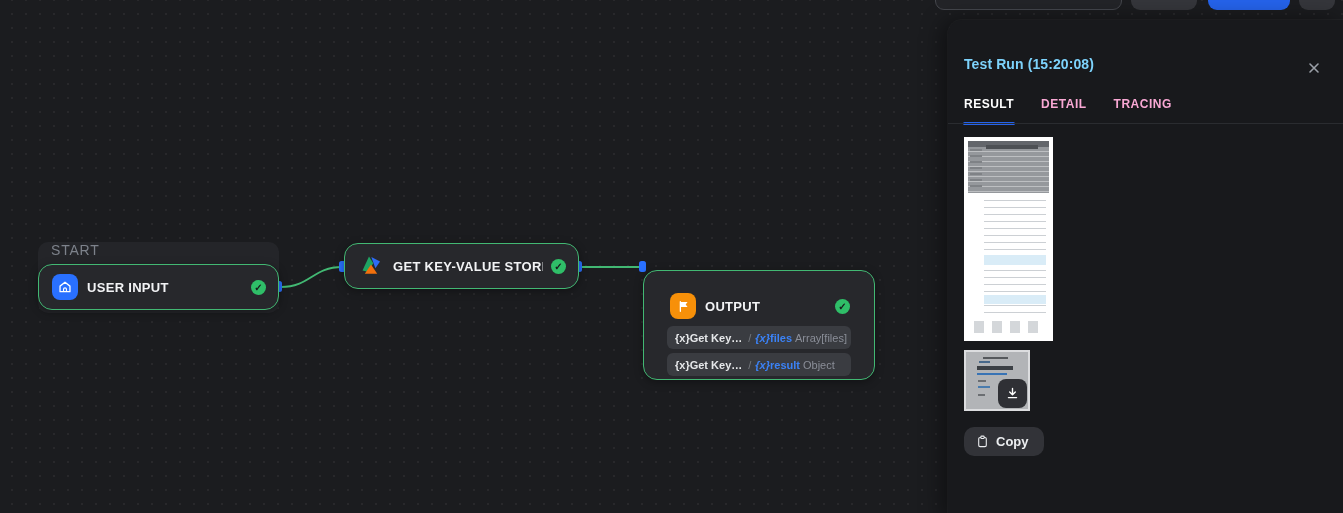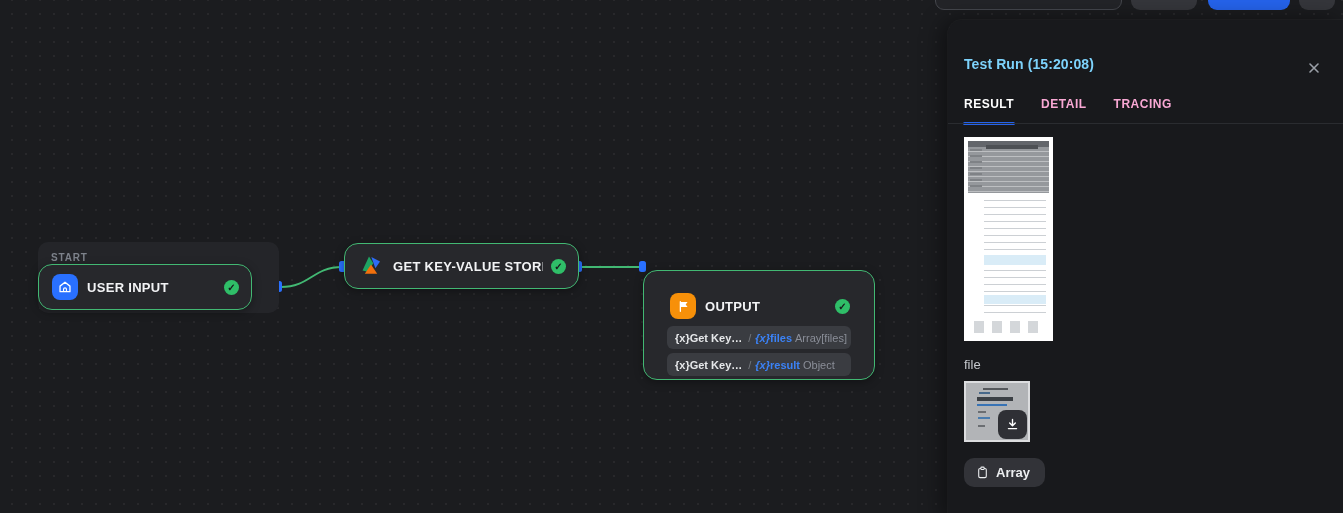--- a/index.html
+++ b/index.html
@@ -20,22 +20,22 @@
     background-position: 5px 7px;
   }
   .edges { position: absolute; left: 0; top: 0; pointer-events: none; }
 
   
   .start-group {
     position: absolute; left: 38px; top: 242px; width: 241px; height: 71px;
     background: #242529; border-radius: 10px; box-sizing: border-box;
   }
   .start-group-label {
-    position: absolute; top: 10px; left: 13px;
-    font-size: 10px; font-weight: bold; letter-spacing: 0.8px; color: #7d828b;
+    position: absolute; top: 0; left: 13px;
+    font-size: 14px; font-weight: normal; letter-spacing: 0.8px; color: #7d828b;
   }
   .node {
     position: absolute; box-sizing: border-box;
     background: #27282c;
     border: 1.5px solid #42b873;
     border-radius: 14px;
     display: flex; align-items: center;
     box-shadow: 0 2px 8px rgba(0,0,0,0.35);
   }
   .node.single { height: 46px; padding: 0 12px 0 13px; }
@@ -167,21 +167,21 @@
     <rect x="275" y="281" width="7" height="11" rx="2.5" fill="#2970ff"></rect>
     <rect x="339" y="261" width="7" height="11" rx="2.5" fill="#2970ff"></rect>
     <rect x="575" y="261" width="7" height="11" rx="2.5" fill="#2970ff"></rect>
     <rect x="639" y="261" width="7" height="11" rx="2.5" fill="#2970ff"></rect>
   </svg>
 
   <div class="start-group">
     <div class="start-group-label">START</div>
   </div>
 
-  <div class="node single" style="left:38px; top:264px; width:214px;">
+  <div class="node single" style="left:38px; top:264px; width:241px;">
     <div class="node-icon blue">
       <svg width="14" height="14" viewBox="0 0 24 24">
         <path d="M3.5 10.5 L12 3.8 L20.5 10.5 V20 H3.5 Z" fill="none" stroke="#ffffff" stroke-width="2.2" stroke-linejoin="round"></path>
         <path d="M9.5 19 v-3 a2.5 2.5 0 0 1 5 0 v3" fill="none" stroke="#ffffff" stroke-width="2"></path>
       </svg>
     </div>
     <div class="node-title">USER INPUT</div>
     <div class="check-badge">✓</div>
   </div>
 
@@ -254,21 +254,20 @@
       <div class="rt-topbar"></div>
       <div class="rt-band"></div>
       <div class="rt-band-title"></div>
       <div class="rt-sidecol"></div>
       <div class="rt-body"></div>
       <div class="rt-hl1"></div>
       <div class="rt-hl2"></div>
       <div class="rt-footer"></div>
     </div>
 
-    <div class="file-label">file</div>
 
     <div class="file-thumb">
       <div class="ft-m1"></div>
       <div class="ft-m2"></div>
       <div class="ft-m3"></div>
       <div class="ft-m4"></div>
       <div class="ft-m5"></div>
       <div class="ft-m6"></div>
       <div class="ft-m7"></div>
       <div class="dl-btn">
@@ -279,16 +278,16 @@
       </div>
     </div>
 
     <div class="copy-btn">
       <span style="display:flex;">
         <svg width="13" height="15" viewBox="0 0 24 24">
           <rect x="5" y="4.5" width="14" height="17" rx="2.5" fill="none" stroke="#eceef0" stroke-width="2"></rect>
           <rect x="9" y="2" width="6" height="4.5" rx="1.4" fill="#323338" stroke="#eceef0" stroke-width="2"></rect>
         </svg>
       </span>
-      <span>Array</span>
+      <span>Copy</span>
     </div>
   </div>
 </div>
 
 </body></html>

